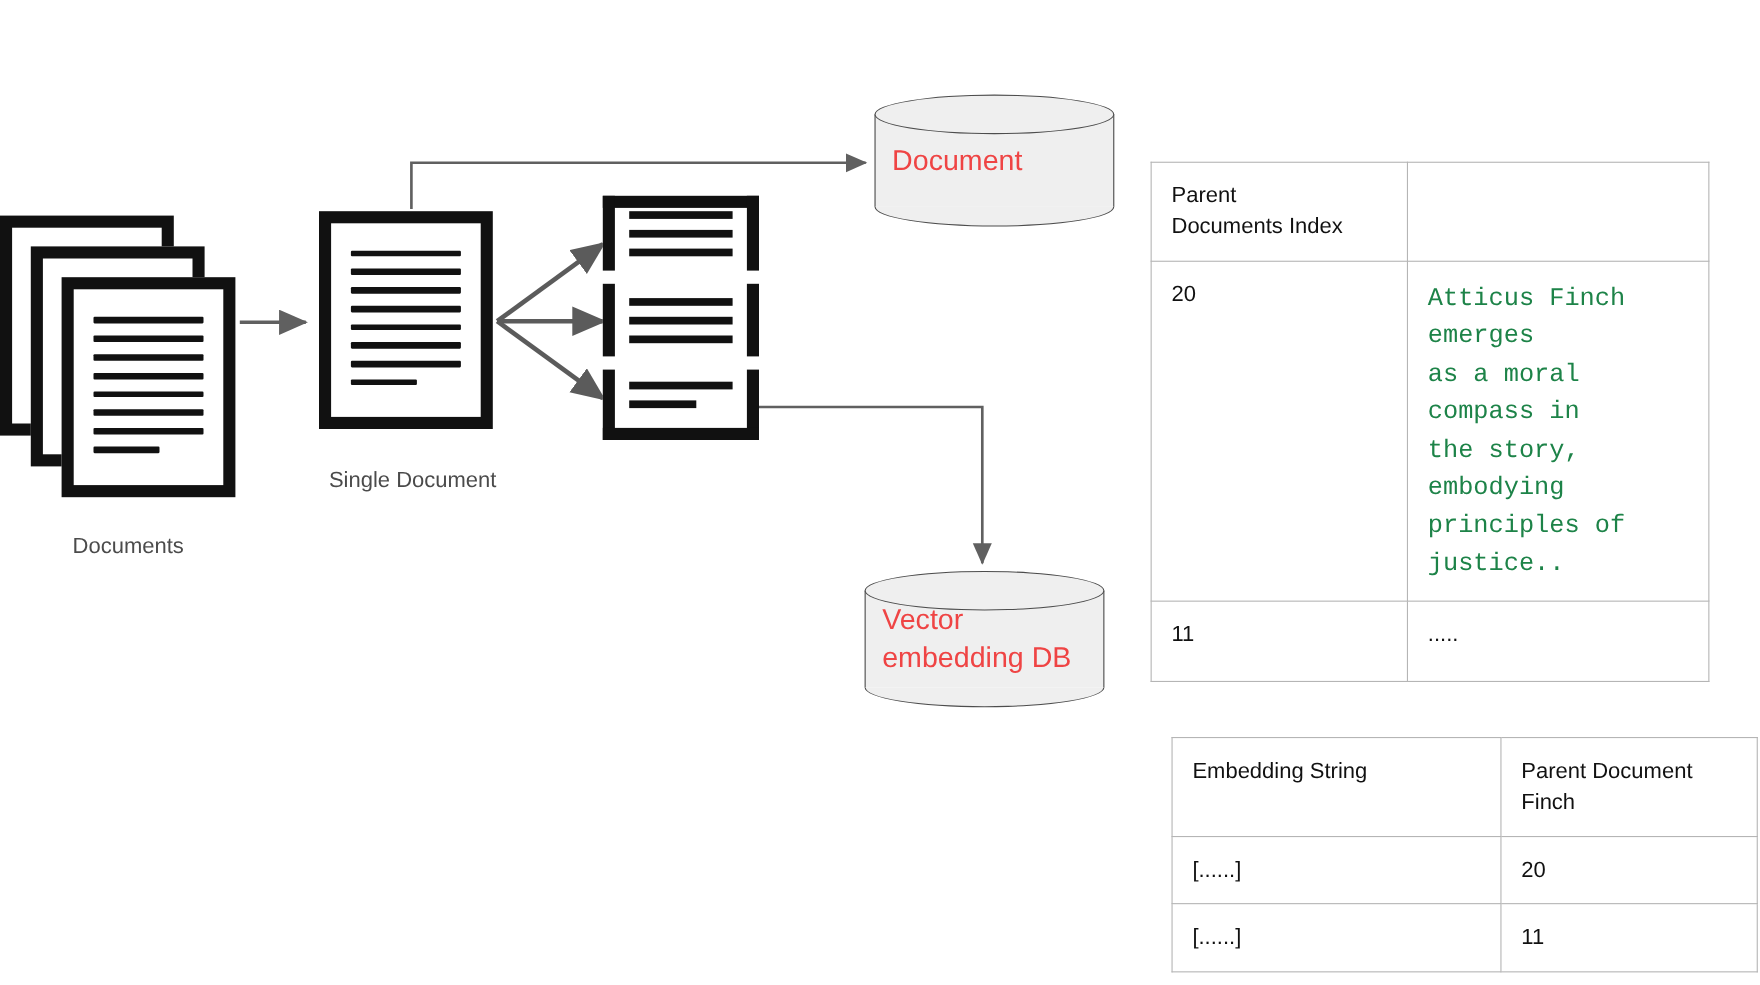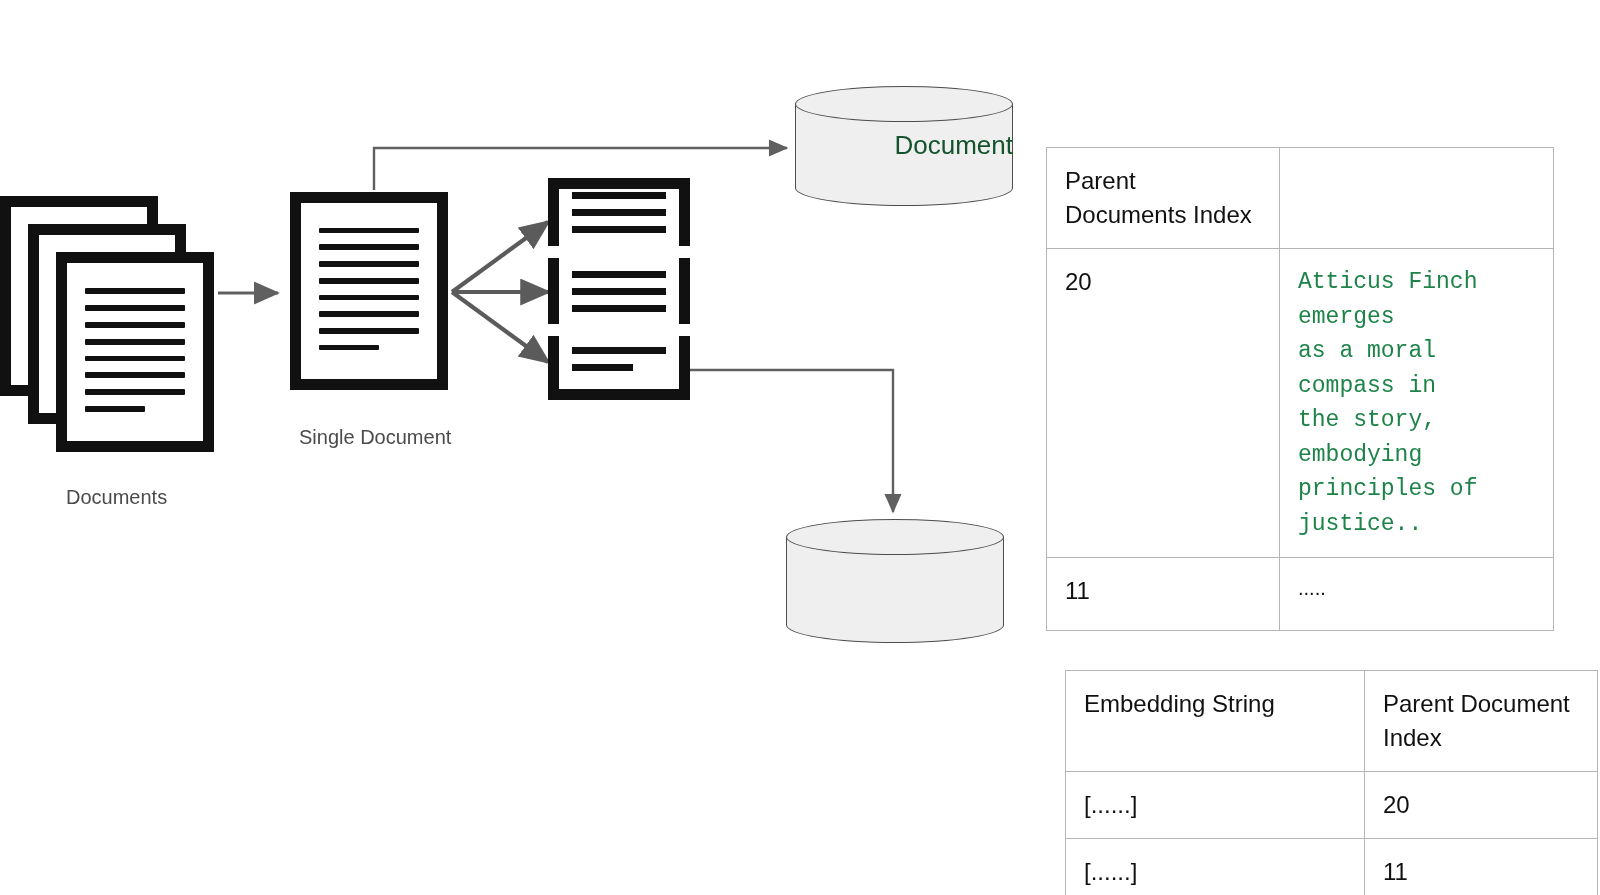--- a/index.html
+++ b/index.html
@@ -123,24 +123,24 @@
     border: 1.6px solid #4d4d4d;
     border-radius: 50% / 50%;
     box-sizing: border-box;
     clip-path: inset(50% -3px -3px -3px);
   }
   .cyl .label {
     position: absolute;
     left: 16px; right: 0;
     top: 50%;
     transform: translateY(-50%);
-    text-align: right;
+    text-align: left;
     font-size: 26px;
     line-height: 1.30;
-    color: #14532d;
+    color: #ef4444;
     z-index: 3;
   }
 
   
   .caption {
     position: absolute;
     font-size: 20px;
     color: #4b4b4b;
     white-space: nowrap;
   }
@@ -149,21 +149,21 @@
   table.diagram-table {
     position: absolute;
     border-collapse: collapse;
     table-layout: fixed;
     background: #ffffff;
   }
   table.diagram-table td {
     border: 1.6px solid #b5b5b5;
     vertical-align: top;
     padding: 16px 18px;
-    font-size: 24px;
+    font-size: 20px;
     line-height: 1.42;
     color: #111111;
     font-family: "Liberation Sans", sans-serif;
   }
   table.diagram-table td.mono {
     font-family: "Liberation Mono", monospace;
     color: #1d8348;
     font-size: 23px;
     line-height: 1.50;
     white-space: pre-line;
@@ -288,20 +288,24 @@
   <div class="top"></div>
   <div class="label">
     <div>Document</div>
   </div>
 </div>
 
 <div class="cyl" style="left:786px; top:519px; width:218px; height:124px;">
   <div class="body"></div>
   <div class="bottom"></div>
   <div class="top"></div>
+  <div class="label">
+    <div>Vector</div>
+    <div>embedding DB</div>
+  </div>
 </div>
 
 <table id="parent-doc-table" class="diagram-table">
   <tbody>
     <tr class="r-head">
       <td class="c1">
         <div>Parent</div>
         <div>Documents Index</div>
       </td>
       <td></td>
@@ -318,21 +322,21 @@
       <td>11</td>
       <td class="dots">.....</td>
     </tr>
   </tbody>
 </table>
 
 <table id="embedding-table" class="diagram-table">
   <tbody>
     <tr>
       <td class="c1">Embedding String</td>
-      <td>Parent Document Index</td>
+      <td>Parent Document Finch</td>
     </tr>
     <tr>
       <td>[......]</td>
       <td>20</td>
     </tr>
     <tr>
       <td>[......]</td>
       <td>11</td>
     </tr>
   </tbody>

